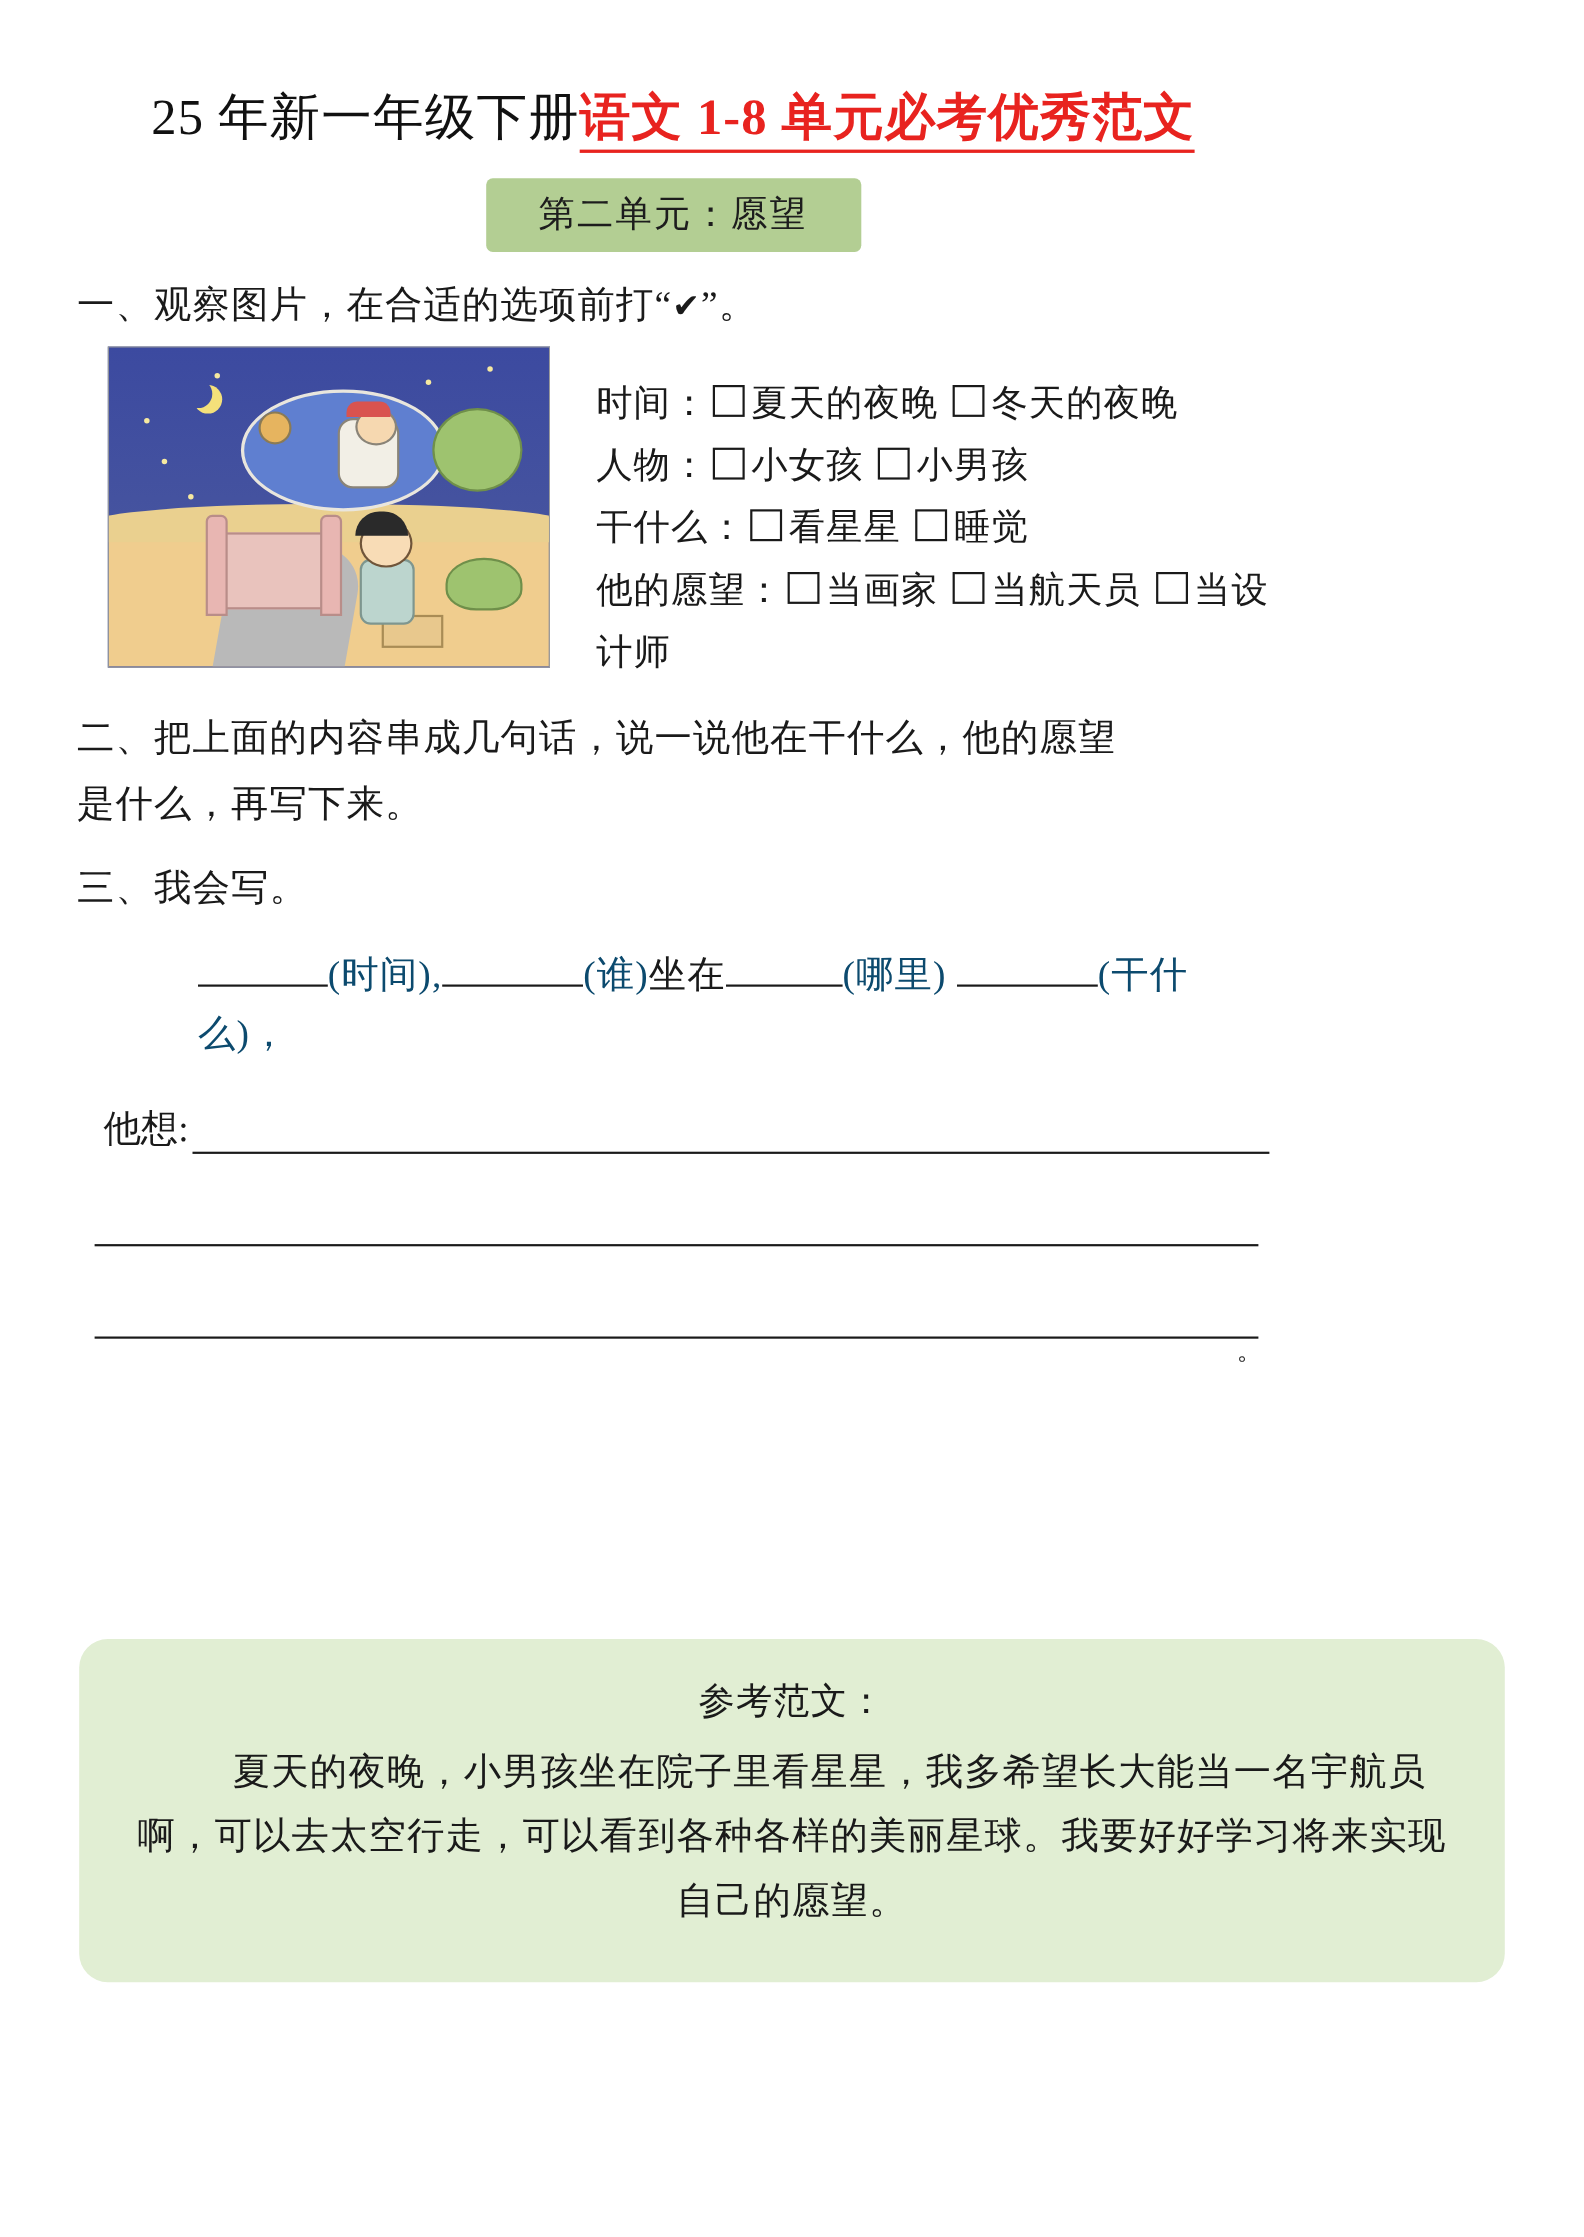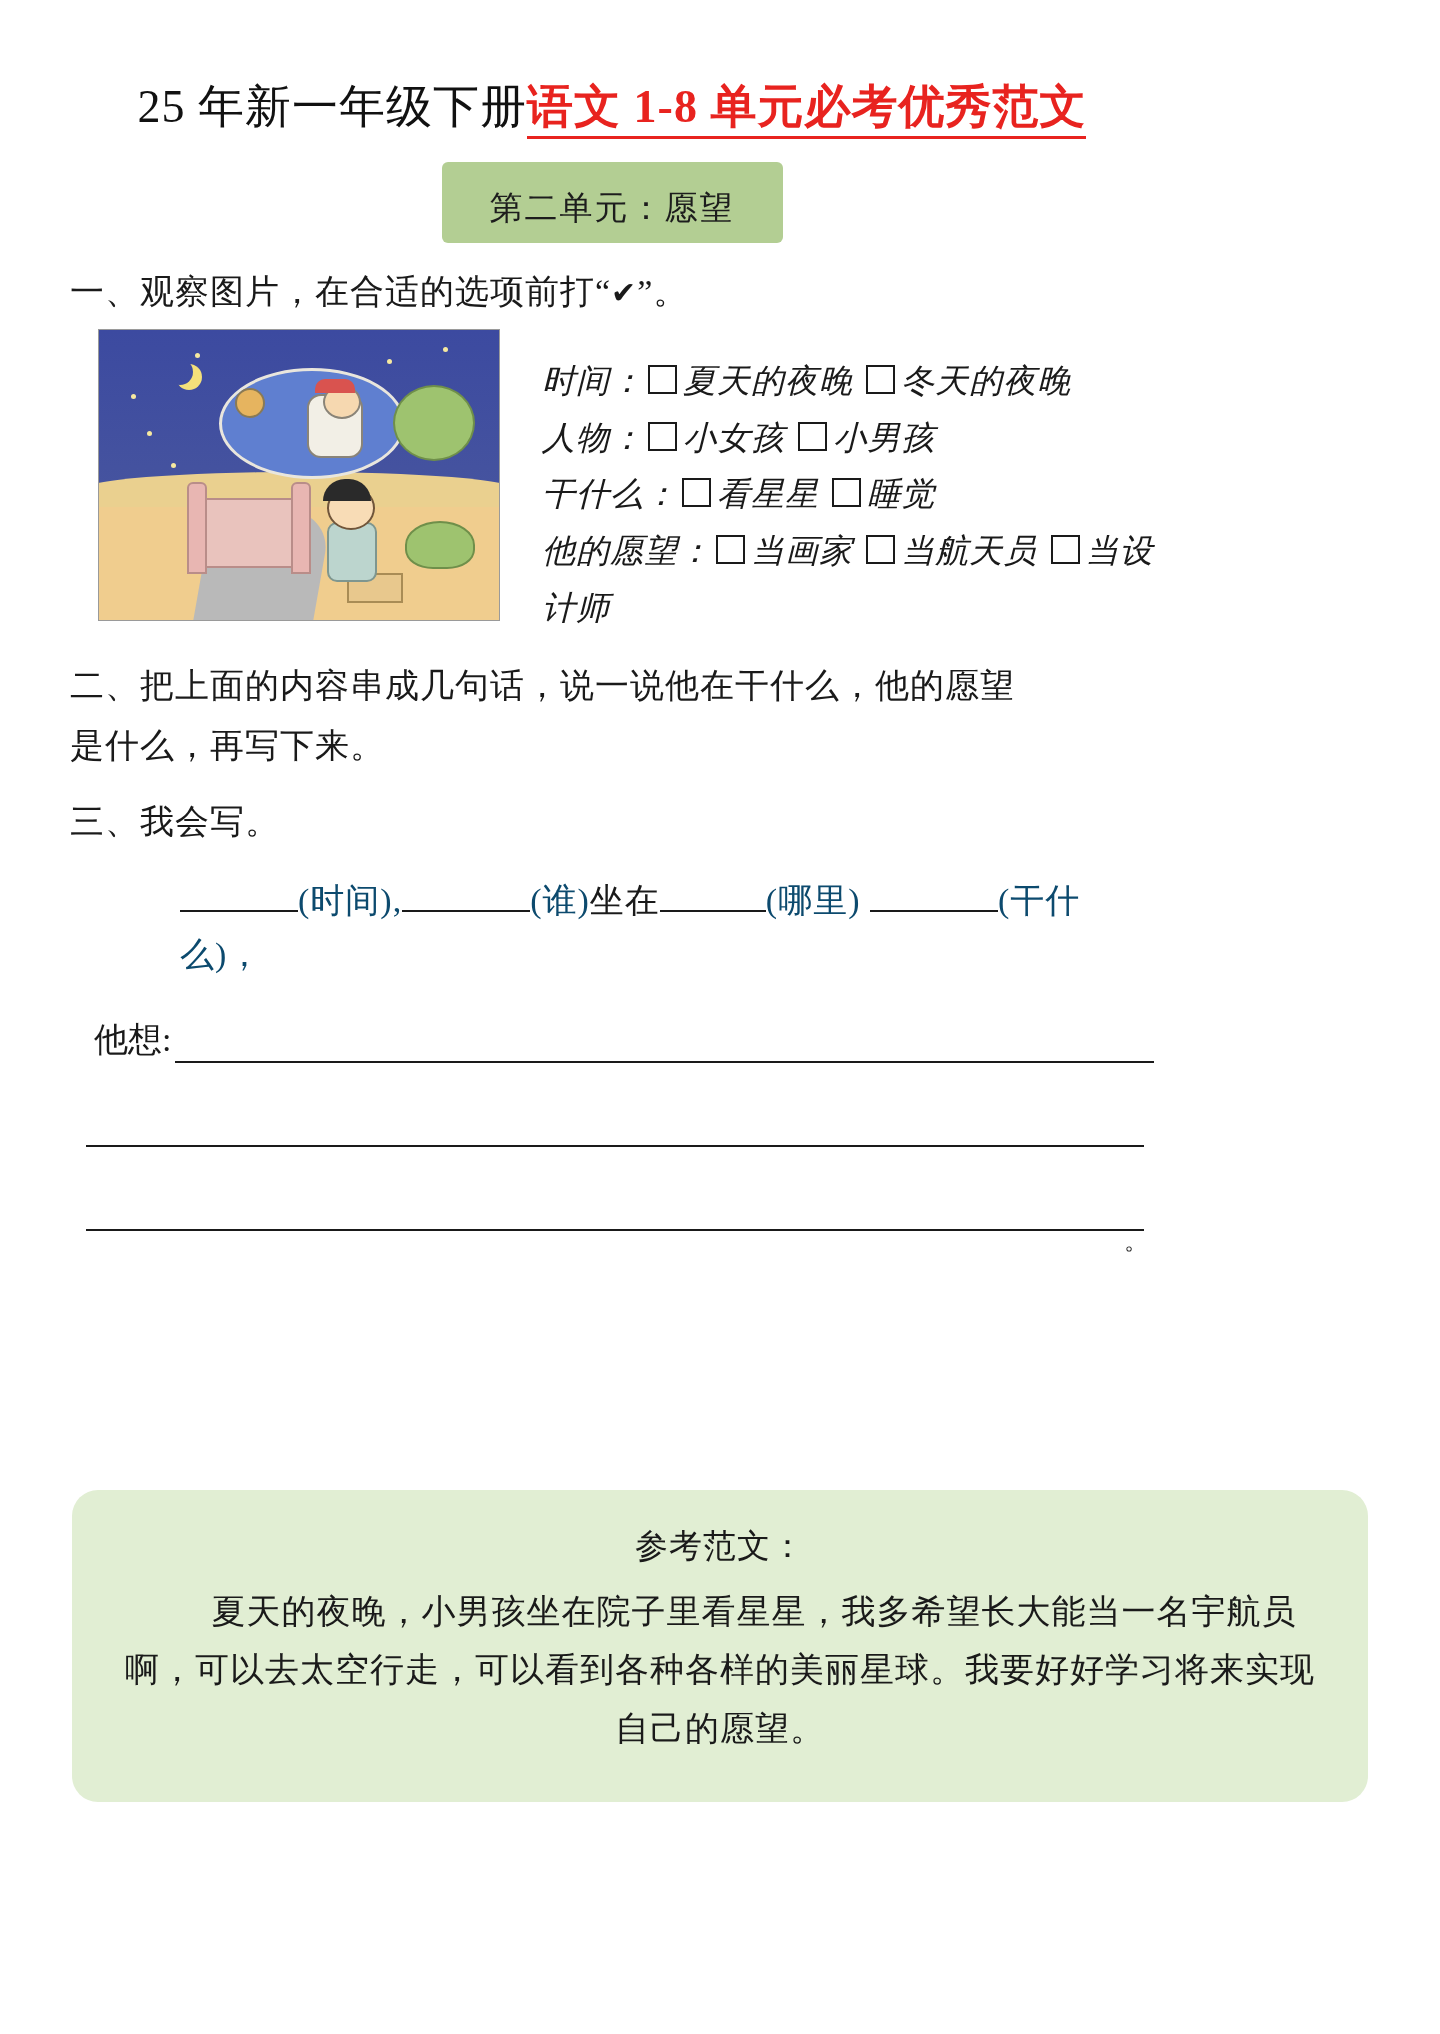--- a/index.html
+++ b/index.html
@@ -47,21 +47,21 @@
   
   .banner-wrap {
     display: flex;
     justify-content: center;
     margin-top: 26px;
   }
   .banner {
     background: #b3ce93;
     color: #1d1d1d;
     font-size: 33px;
-    padding: 24px 48px 12px 48px;
+    padding: 10px 48px 12px 48px;
     border-radius: 6px;
     letter-spacing: 2px;
   }
 
   
   .qline {
     font-size: 34px;
     line-height: 1.6;
     margin-top: 22px;
     letter-spacing: 1px;
@@ -231,21 +231,21 @@
     border: 2px solid #a98c55;
   }
 
   .options {
     margin-left: 42px;
     font-size: 33px;
     line-height: 1.72;
     letter-spacing: 1px;
     padding-top: 24px;
   }
-  .opt-row { white-space: nowrap; font-style: italic; }
+  .opt-row { white-space: nowrap; }
   .box {
     display: inline-block;
     width: 25px;
     height: 25px;
     border: 2px solid #1a1a1a;
     margin: 0 6px 0 4px;
     vertical-align: -2px;
   }
 
   

